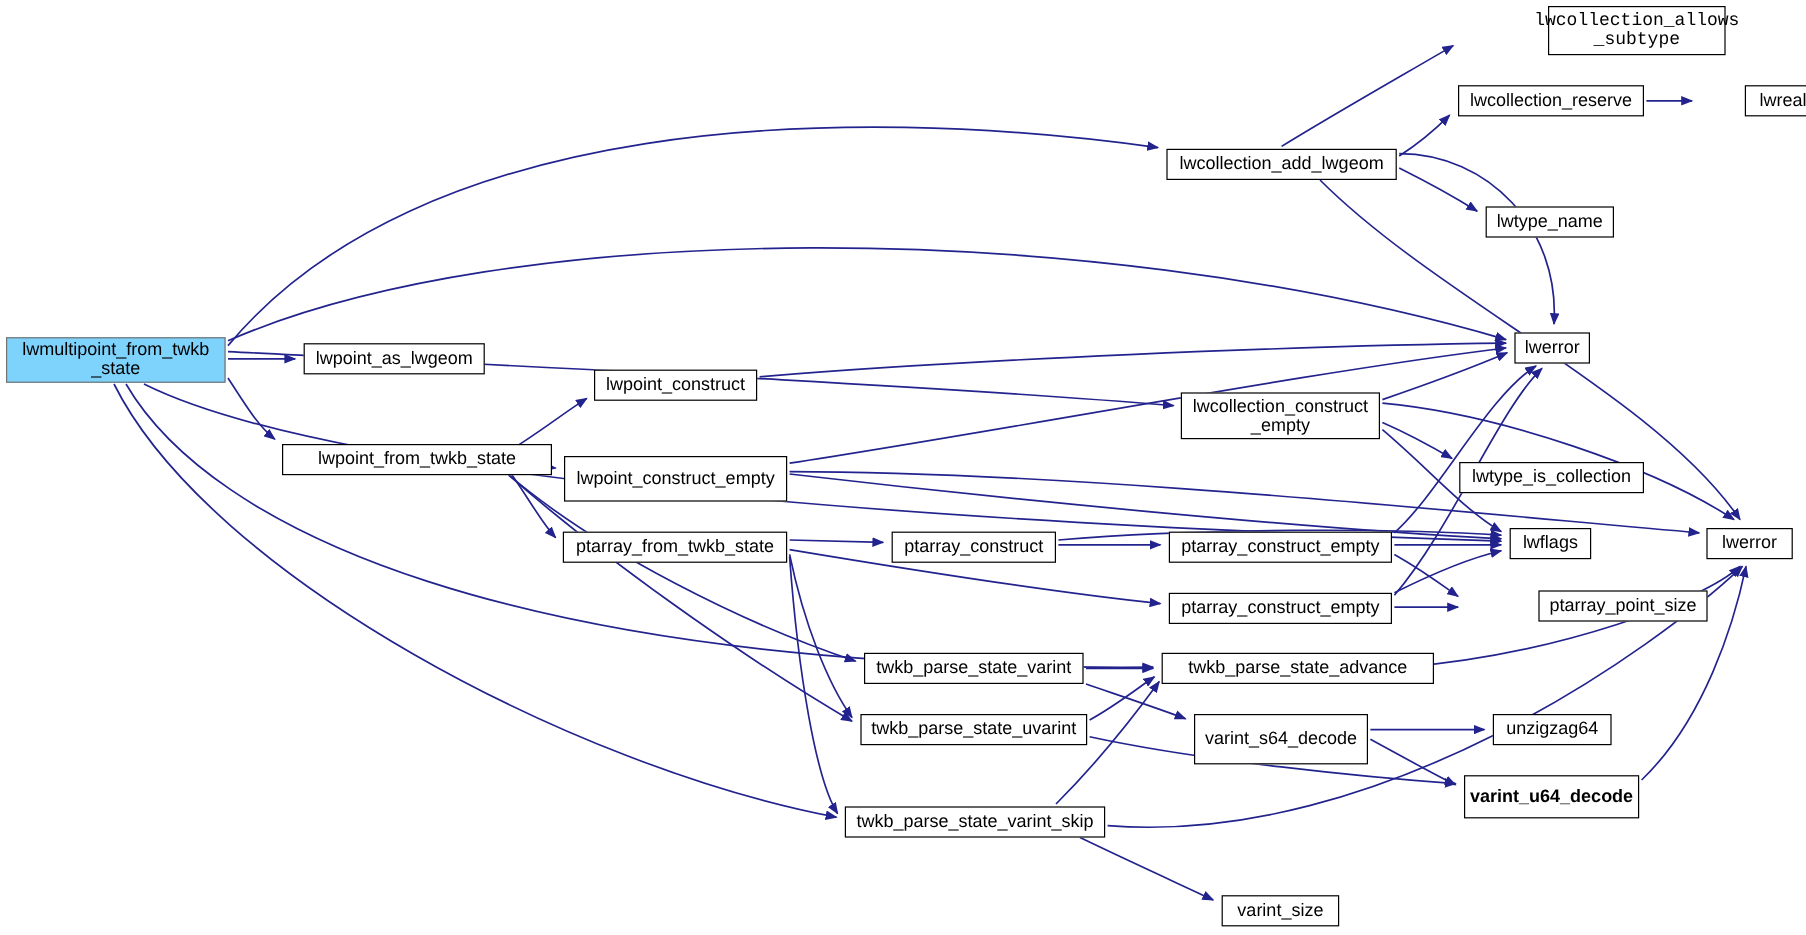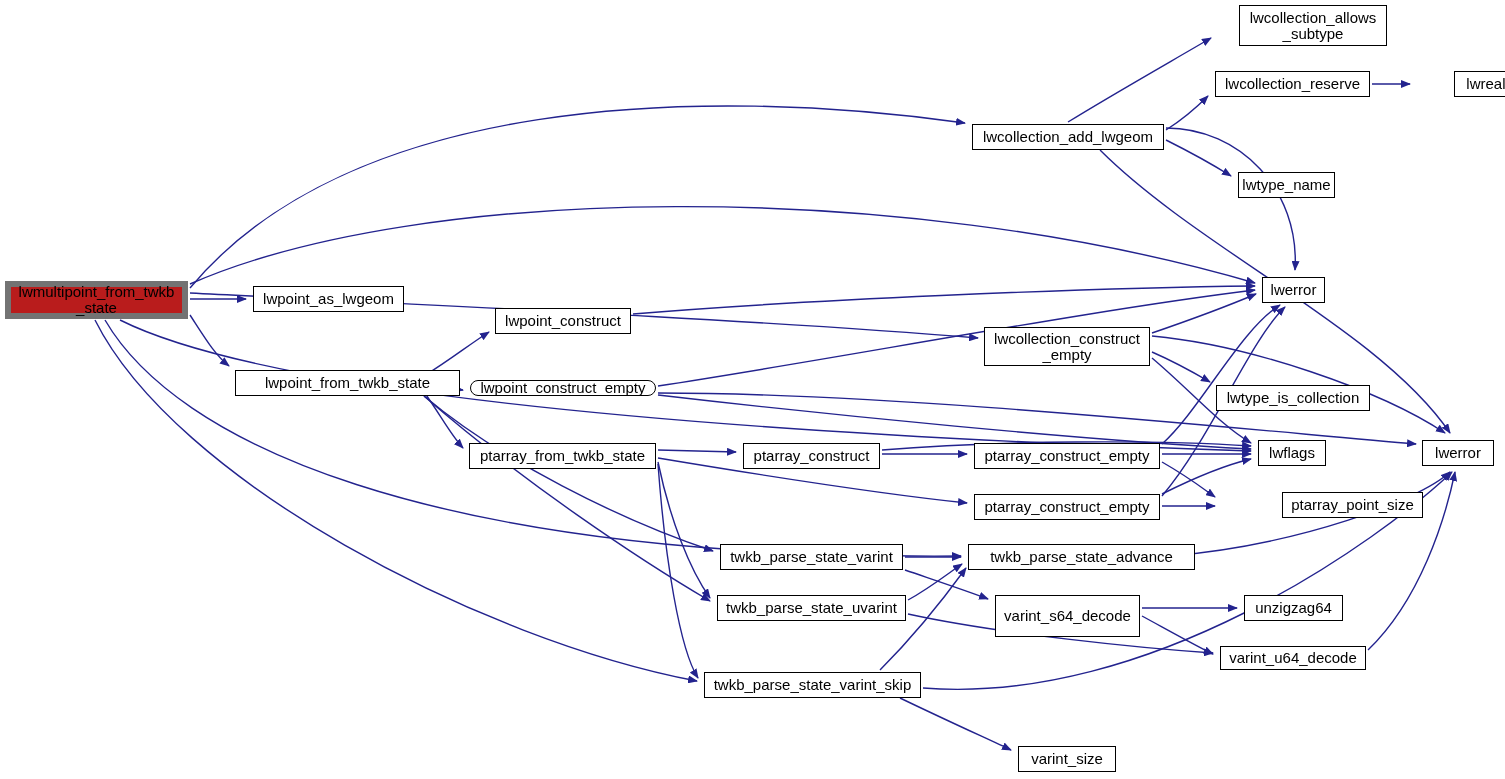--- a/index.html
+++ b/index.html
@@ -2,21 +2,21 @@
 <html><head>
 <meta charset="utf-8">
 <style>
   html,body{margin:0;padding:0;background:#ffffff;}
   body{font-family:"Liberation Sans","DejaVu Sans",sans-serif;}
   #graph{position:relative;width:1505px;height:779px;background:#ffffff;overflow:hidden;}
   #edges{position:absolute;left:0;top:0;width:1505px;height:779px;}
   .node{position:absolute;box-sizing:border-box;border:1px solid #000000;background:#ffffff;
         display:flex;align-items:center;justify-content:center;text-align:center;
         font-size:15px;line-height:1.05;color:#000000;white-space:pre;}
-  .node.root{background:#b91c1c;border:6px solid #737373;align-items:center;}
+  .node.root{background:#7dd3fc;border:1px solid #737373;align-items:center;}
   .node span{display:block;}
 </style>
 </head>
 <body>
 
 <div id="graph">
   <svg id="edges" viewBox="0 0 1505 779">
     <defs>
       <marker id="arrow" markerWidth="10" markerHeight="8" refX="9" refY="4" orient="auto" markerUnits="userSpaceOnUse">
         <path d="M0,0 L10,4 L0,8 z" fill="#23238e"></path>
@@ -74,40 +74,40 @@
         <path d="M 1142 616 C 1175 634 1200 648 1213 654" marker-end="url(#arrow)"></path>
         <path d="M 1368 650 C 1420 600 1445 520 1455 472" marker-end="url(#arrow)"></path>
       </g>
   </svg>
   <div id="nodes">
       <div class="node root" style="left: 5px; top: 281px; width: 183px; height: 38px;"><span>lwmultipoint_from_twkb
 _state</span></div>
       <div class="node" style="left: 253px; top: 286px; width: 151px; height: 26px;"><span>lwpoint_as_lwgeom</span></div>
       <div class="node" style="left: 495px; top: 308px; width: 136px; height: 26px;"><span>lwpoint_construct</span></div>
       <div class="node" style="left: 235px; top: 370px; width: 225px; height: 26px;"><span>lwpoint_from_twkb_state</span></div>
-      <div class="node" style="left: 470px; top: 380px; width: 186px; height: 16px; border-radius: 10px;"><span>lwpoint_construct_empty</span></div>
+      <div class="node" style="left: 470px; top: 380px; width: 186px; height: 38px;"><span>lwpoint_construct_empty</span></div>
       <div class="node" style="left: 469px; top: 443px; width: 187px; height: 26px;"><span>ptarray_from_twkb_state</span></div>
       <div class="node" style="left: 743px; top: 443px; width: 137px; height: 26px;"><span>ptarray_construct</span></div>
       <div class="node" style="left: 720px; top: 544px; width: 183px; height: 26px;"><span>twkb_parse_state_varint</span></div>
       <div class="node" style="left: 717px; top: 595px; width: 189px; height: 26px;"><span>twkb_parse_state_uvarint</span></div>
       <div class="node" style="left: 704px; top: 672px; width: 217px; height: 26px;"><span>twkb_parse_state_varint_skip</span></div>
       <div class="node" style="left: 972px; top: 124px; width: 192px; height: 26px;"><span>lwcollection_add_lwgeom</span></div>
-      <div class="node" style="left: 1239px; top: 5px; width: 148px; height: 41px;"><span>lwcollection_allows
+      <div class="node" style="left: 1290px; top: 5px; width: 148px; height: 41px; font-family: Liberation Mono, monospace;"><span>lwcollection_allows
 _subtype</span></div>
       <div class="node" style="left: 1215px; top: 71px; width: 155px; height: 26px;"><span>lwcollection_reserve</span></div>
       <div class="node" style="left: 1454px; top: 71px; width: 83px; height: 26px;"><span>lwrealloc</span></div>
-      <div class="node" style="left: 1238px; top: 172px; width: 97px; height: 26px;"><span>lwtype_name</span></div>
+      <div class="node" style="left: 1238px; top: 172px; width: 107px; height: 26px;"><span>lwtype_name</span></div>
       <div class="node" style="left: 1262px; top: 277px; width: 63px; height: 26px;"><span>lwerror</span></div>
       <div class="node" style="left: 984px; top: 327px; width: 166px; height: 39px;"><span>lwcollection_construct
 _empty</span></div>
       <div class="node" style="left: 1216px; top: 385px; width: 154px; height: 26px;"><span>lwtype_is_collection</span></div>
       <div class="node" style="left: 974px; top: 443px; width: 186px; height: 26px;"><span>ptarray_construct_empty</span></div>
       <div class="node" style="left: 1258px; top: 440px; width: 68px; height: 26px; justify-content: center;"><span>lwflags</span></div>
       <div class="node" style="left: 1422px; top: 440px; width: 72px; height: 26px;"><span>lwerror</span></div>
       <div class="node" style="left: 974px; top: 494px; width: 186px; height: 26px;"><span>ptarray_construct_empty</span></div>
       <div class="node" style="left: 1282px; top: 492px; width: 141px; height: 26px;"><span>ptarray_point_size</span></div>
       <div class="node" style="left: 968px; top: 544px; width: 227px; height: 26px;"><span>twkb_parse_state_advance</span></div>
       <div class="node" style="left: 995px; top: 595px; width: 145px; height: 42px;"><span>varint_s64_decode</span></div>
       <div class="node" style="left: 1244px; top: 595px; width: 99px; height: 26px;"><span>unzigzag64</span></div>
-      <div class="node" style="left: 1220px; top: 646px; width: 146px; height: 24px;"><span>varint_u64_decode</span></div>
+      <div class="node" style="left: 1220px; top: 646px; width: 146px; height: 36px; font-weight: bold;"><span>varint_u64_decode</span></div>
       <div class="node" style="left: 1018px; top: 746px; width: 98px; height: 26px;"><span>varint_size</span></div>
     </div>
 </div>
 
 </body></html>

